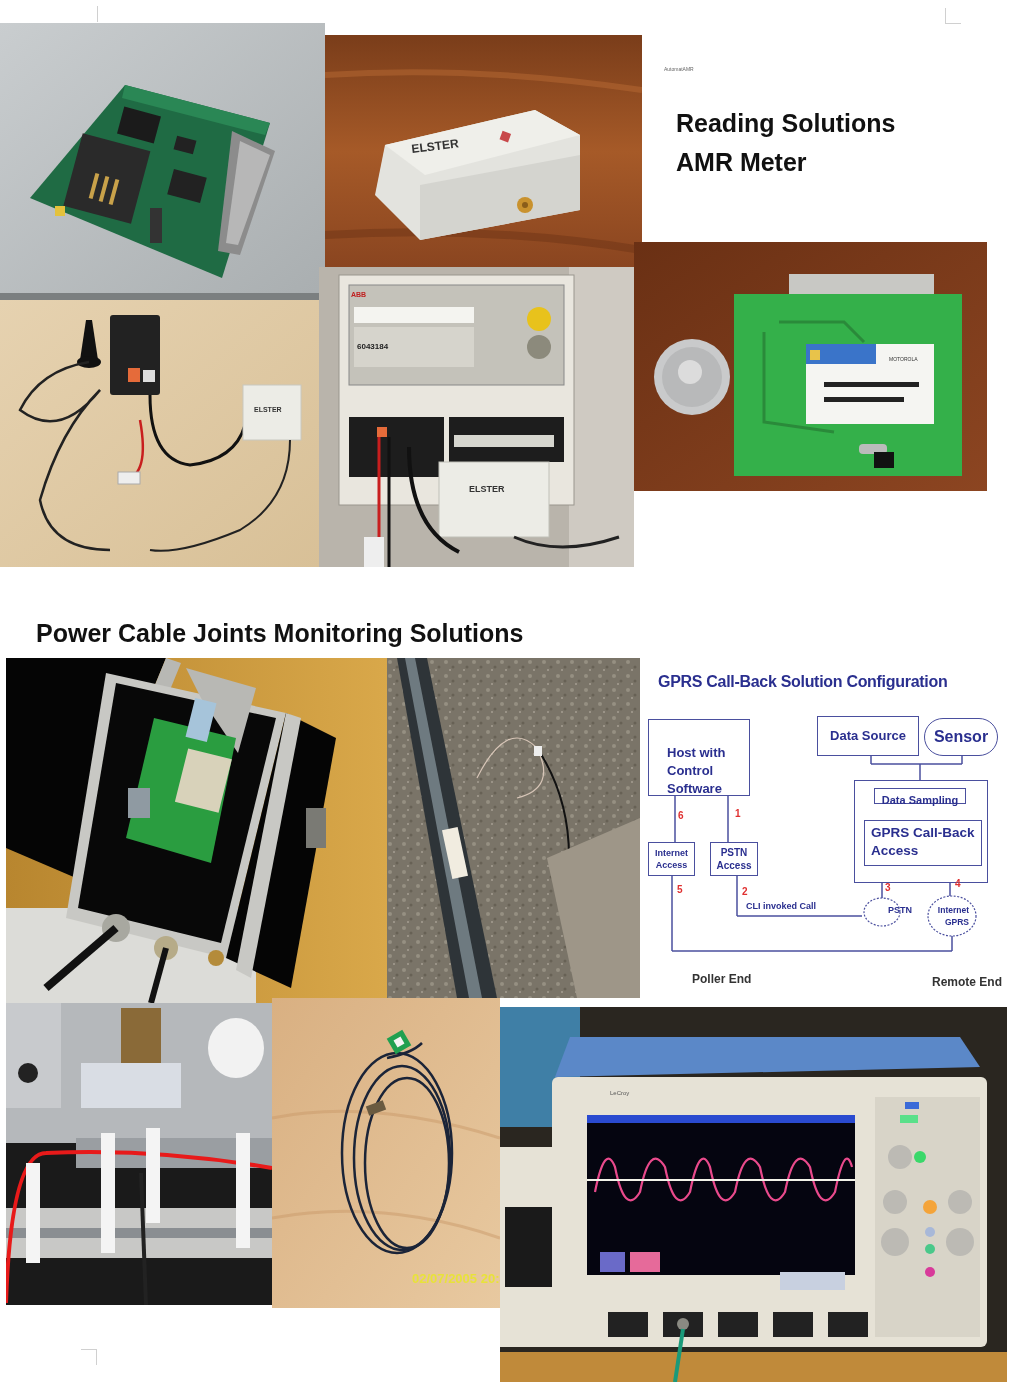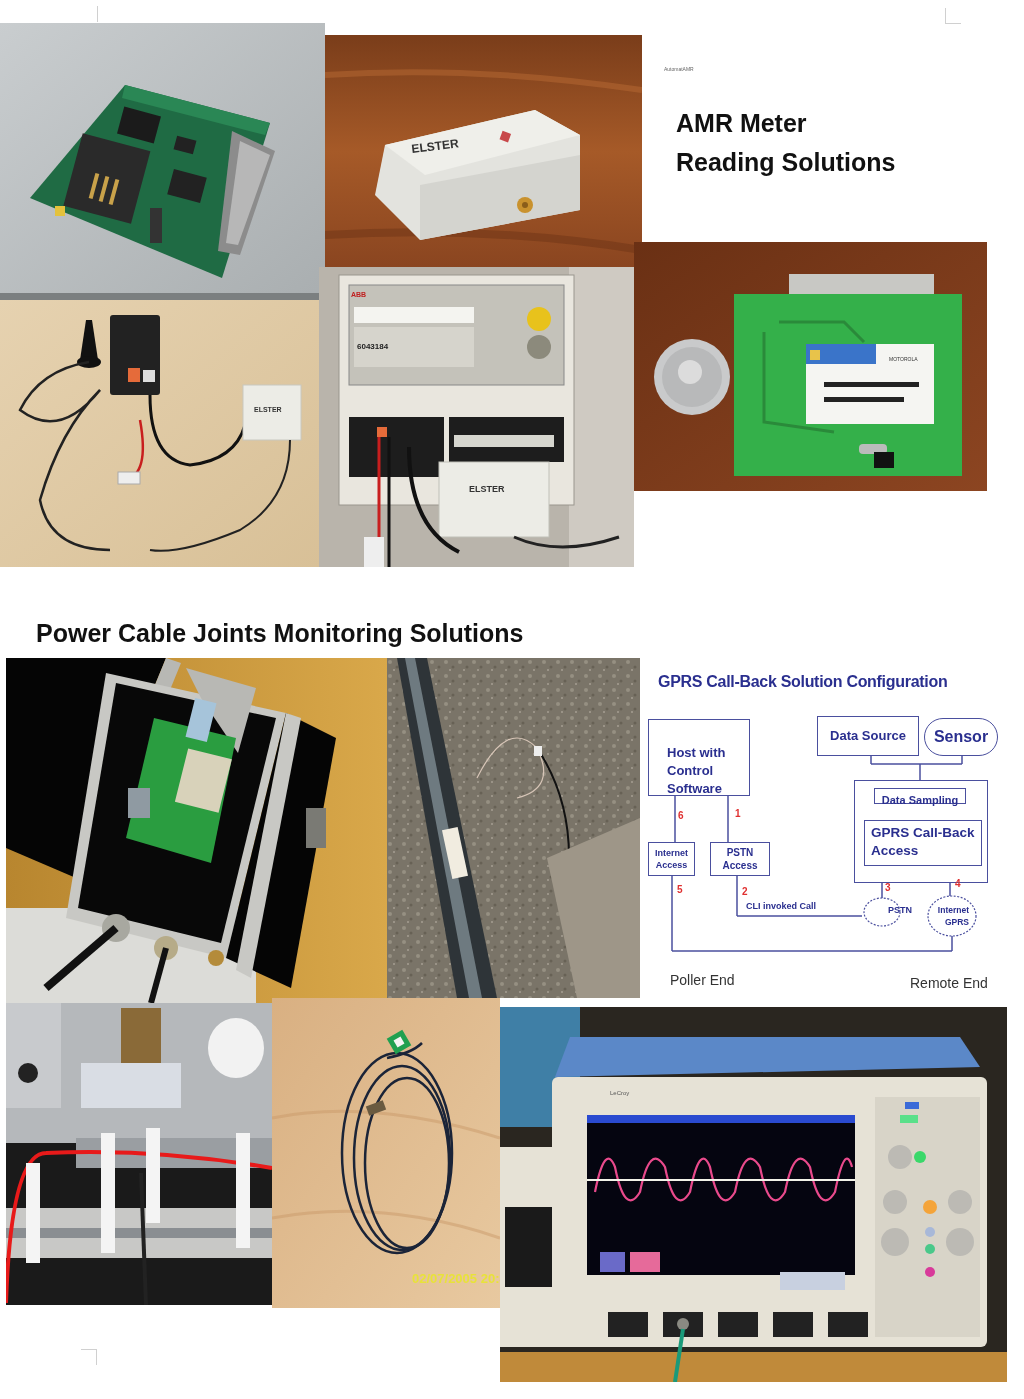--- a/index.html
+++ b/index.html
@@ -11,21 +11,21 @@
     .cornermark { position: absolute; border-color: #d0d0d0; border-style: solid; border-width: 0; }
     .small-header { position: absolute; left: 664px; top: 66px; font-size: 5px; color: #666; }
     .amr-title { position: absolute; left: 676px; top: 104px; font-size: 25px; font-weight: bold; color: #111; line-height: 39px; }
     .section-title { position: absolute; left: 36px; top: 619px; font-size: 25px; font-weight: bold; color: #111; }
     
     .diagram { position: absolute; left: 642px; top: 660px; width: 380px; height: 340px; background: #fff; }
     .dg-title { position: absolute; left: 16px; top: 13px; font-size: 16px; font-weight: bold; color: #2a2f8f; letter-spacing: -0.3px; }
     .dg-box { position: absolute; border: 1.5px solid #4a4f9e; color: #2a2f8f; font-weight: bold; background: #fff; }
     .dg-text { position: absolute; color: #2a2f8f; font-weight: bold; }
     .dg-num { position: absolute; color: #e03030; font-size: 10px; font-weight: bold; }
-    .dg-foot { position: absolute; color: #333; font-size: 14px; font-weight: normal; }
+    .dg-foot { position: absolute; color: #333; font-size: 12px; font-weight: bold; margin-left: 22px; }
   </style>
 </head>
 <body>
 
 <div class="cornermark" style="left:97px; top:6px; width:1px; height:16px; border-left-width:1px;"></div>
 <div class="cornermark" style="left:945px; top:8px; width:16px; height:16px; border-left-width:1px; border-bottom-width:1px;"></div>
 <div class="cornermark" style="left:81px; top:1349px; width:16px; height:16px; border-top-width:1px; border-right-width:1px;"></div>
 
 <div class="photo" style="left:0; top:23px; width:325px; height:277px;">
   <svg viewBox="0 0 325 277" preserveAspectRatio="none">
@@ -71,22 +71,22 @@
     <polygon points="95,150 255,120 255,175 95,205" fill="#d4d4cf"></polygon>
     <text x="87" y="118" font-family="Liberation Sans, sans-serif" font-weight="bold" font-size="12" fill="#333" transform="rotate(-7 87 118)">ELSTER</text>
     <rect x="176" y="97" width="9" height="9" fill="#c8484a" transform="rotate(20 180 101)"></rect>
     <circle cx="200" cy="170" r="8" fill="#c9922e"></circle>
     <circle cx="200" cy="170" r="3" fill="#8a5d1a"></circle>
   </svg>
 </div>
 
 <div class="small-header">AutomatAMR</div>
 <div class="amr-title">
+  <div>Reading Solutions</div>
   <div>AMR Meter</div>
-  <div>Reading Solutions</div>
 </div>
 
 <div class="photo" style="left:0; top:300px; width:320px; height:267px;">
   <svg viewBox="0 0 320 267" preserveAspectRatio="none">
     <defs>
       <linearGradient id="wood2" x1="0" y1="0" x2="1" y2="1">
           <stop offset="0" stop-color="#e6d2b0"></stop>
           <stop offset="1" stop-color="#d8c097"></stop>
         </linearGradient>
     </defs>
@@ -257,21 +257,21 @@
   <div class="dg-box" style="left:212px; top:120px; width:134px; height:103px;"></div>
   <div class="dg-box" style="left:232px; top:128px; width:92px; height:16px; font-size:11px; text-align:center; line-height:23px;">
     <span>Data Sampling</span>
   </div>
   <div class="dg-box" style="left:222px; top:160px; width:118px; height:46px; font-size:13.5px; padding:3px 0 0 6px; line-height:18px;">
     <span>GPRS Call-Back Access</span>
   </div>
   <div class="dg-box" style="left:6px; top:182px; width:47px; height:34px; font-size:9px; text-align:center; padding-top:4px; line-height:12px;">
     <span>Internet Access</span>
   </div>
-  <div class="dg-box" style="left:68px; top:182px; width:60px; height:34px; font-size:10px; text-align:center; padding-top:3px; line-height:13px;">
+  <div class="dg-box" style="left:68px; top:182px; width:48px; height:34px; font-size:10px; text-align:center; padding-top:3px; line-height:13px;">
     <span>PSTN Access</span>
   </div>
 
   <div class="dg-text" style="left:226px; top:245px; font-size:9px;margin-left:20px;">PSTN</div>
   <div class="dg-text" style="left:295px; top:244px; width:32px; font-size:8.5px; text-align:right; line-height:12px;">Internet GPRS</div>
   <div class="dg-text" style="left:104px; top:241px; font-size:9px;">CLI invoked Call</div>
 
   <div class="dg-num" style="left:36px; top:150px;">6</div>
   <div class="dg-num" style="left:93px; top:148px;">1</div>
   <div class="dg-num" style="left:35px; top:224px;">5</div>

